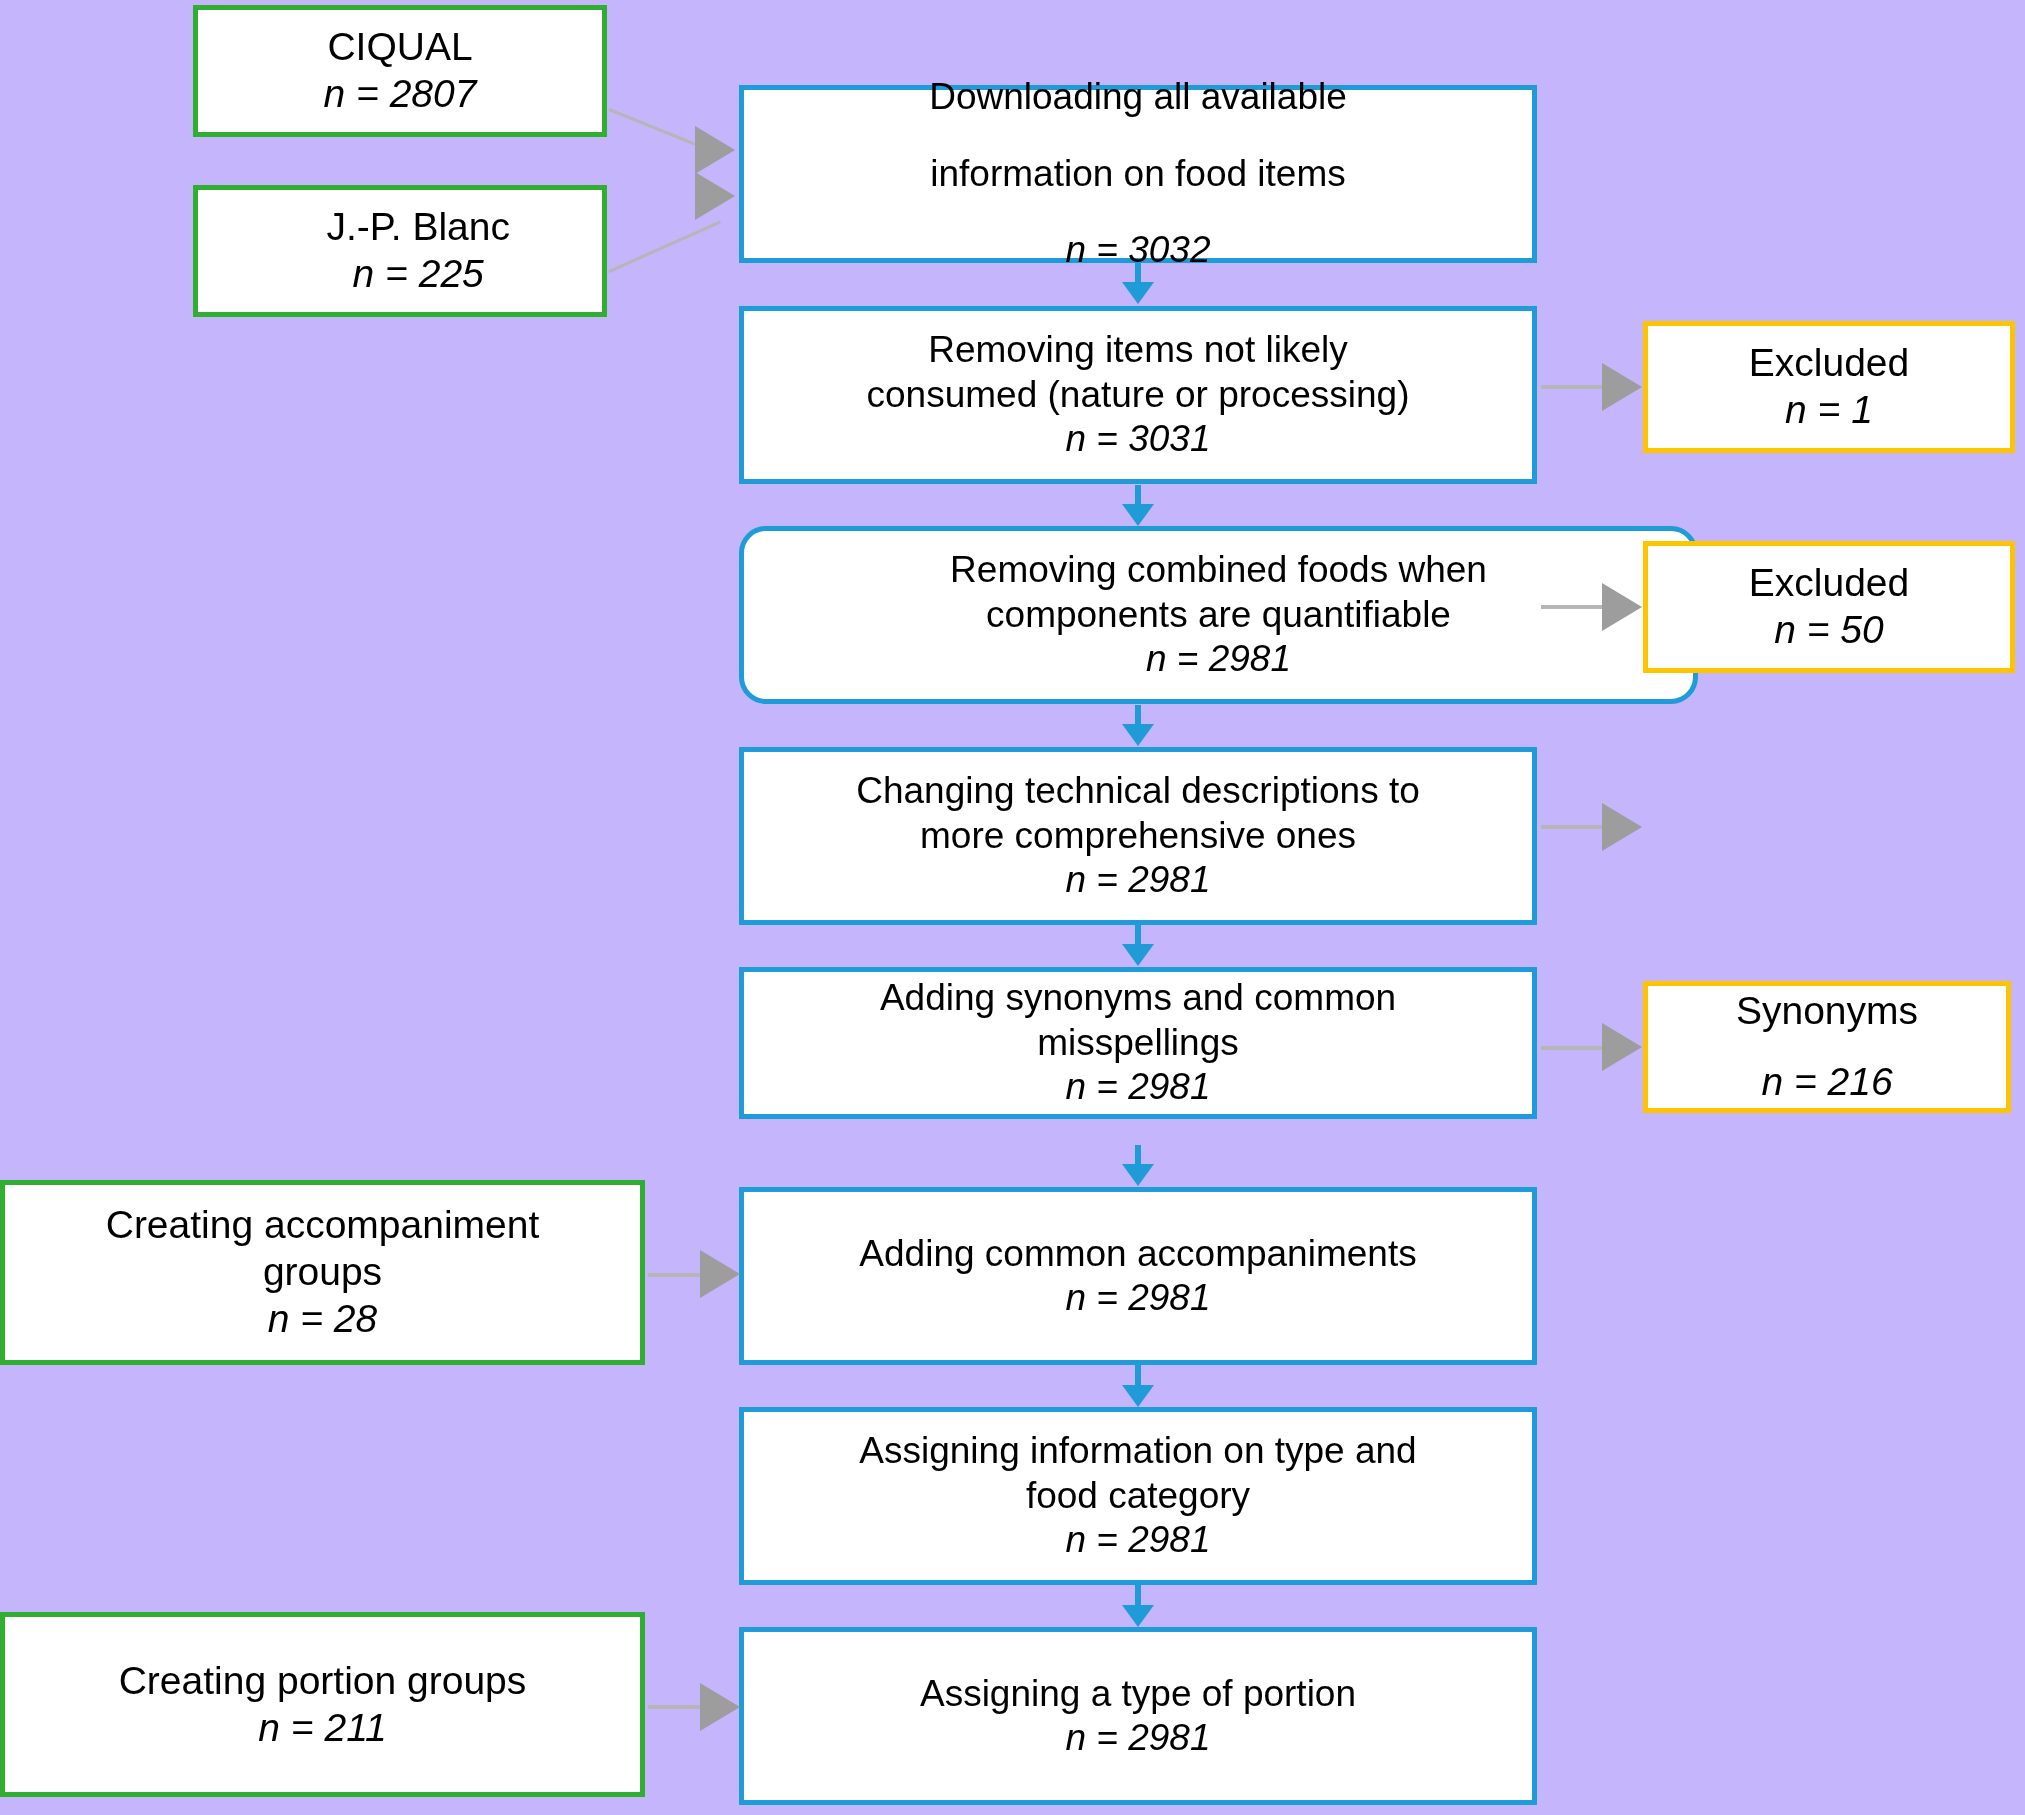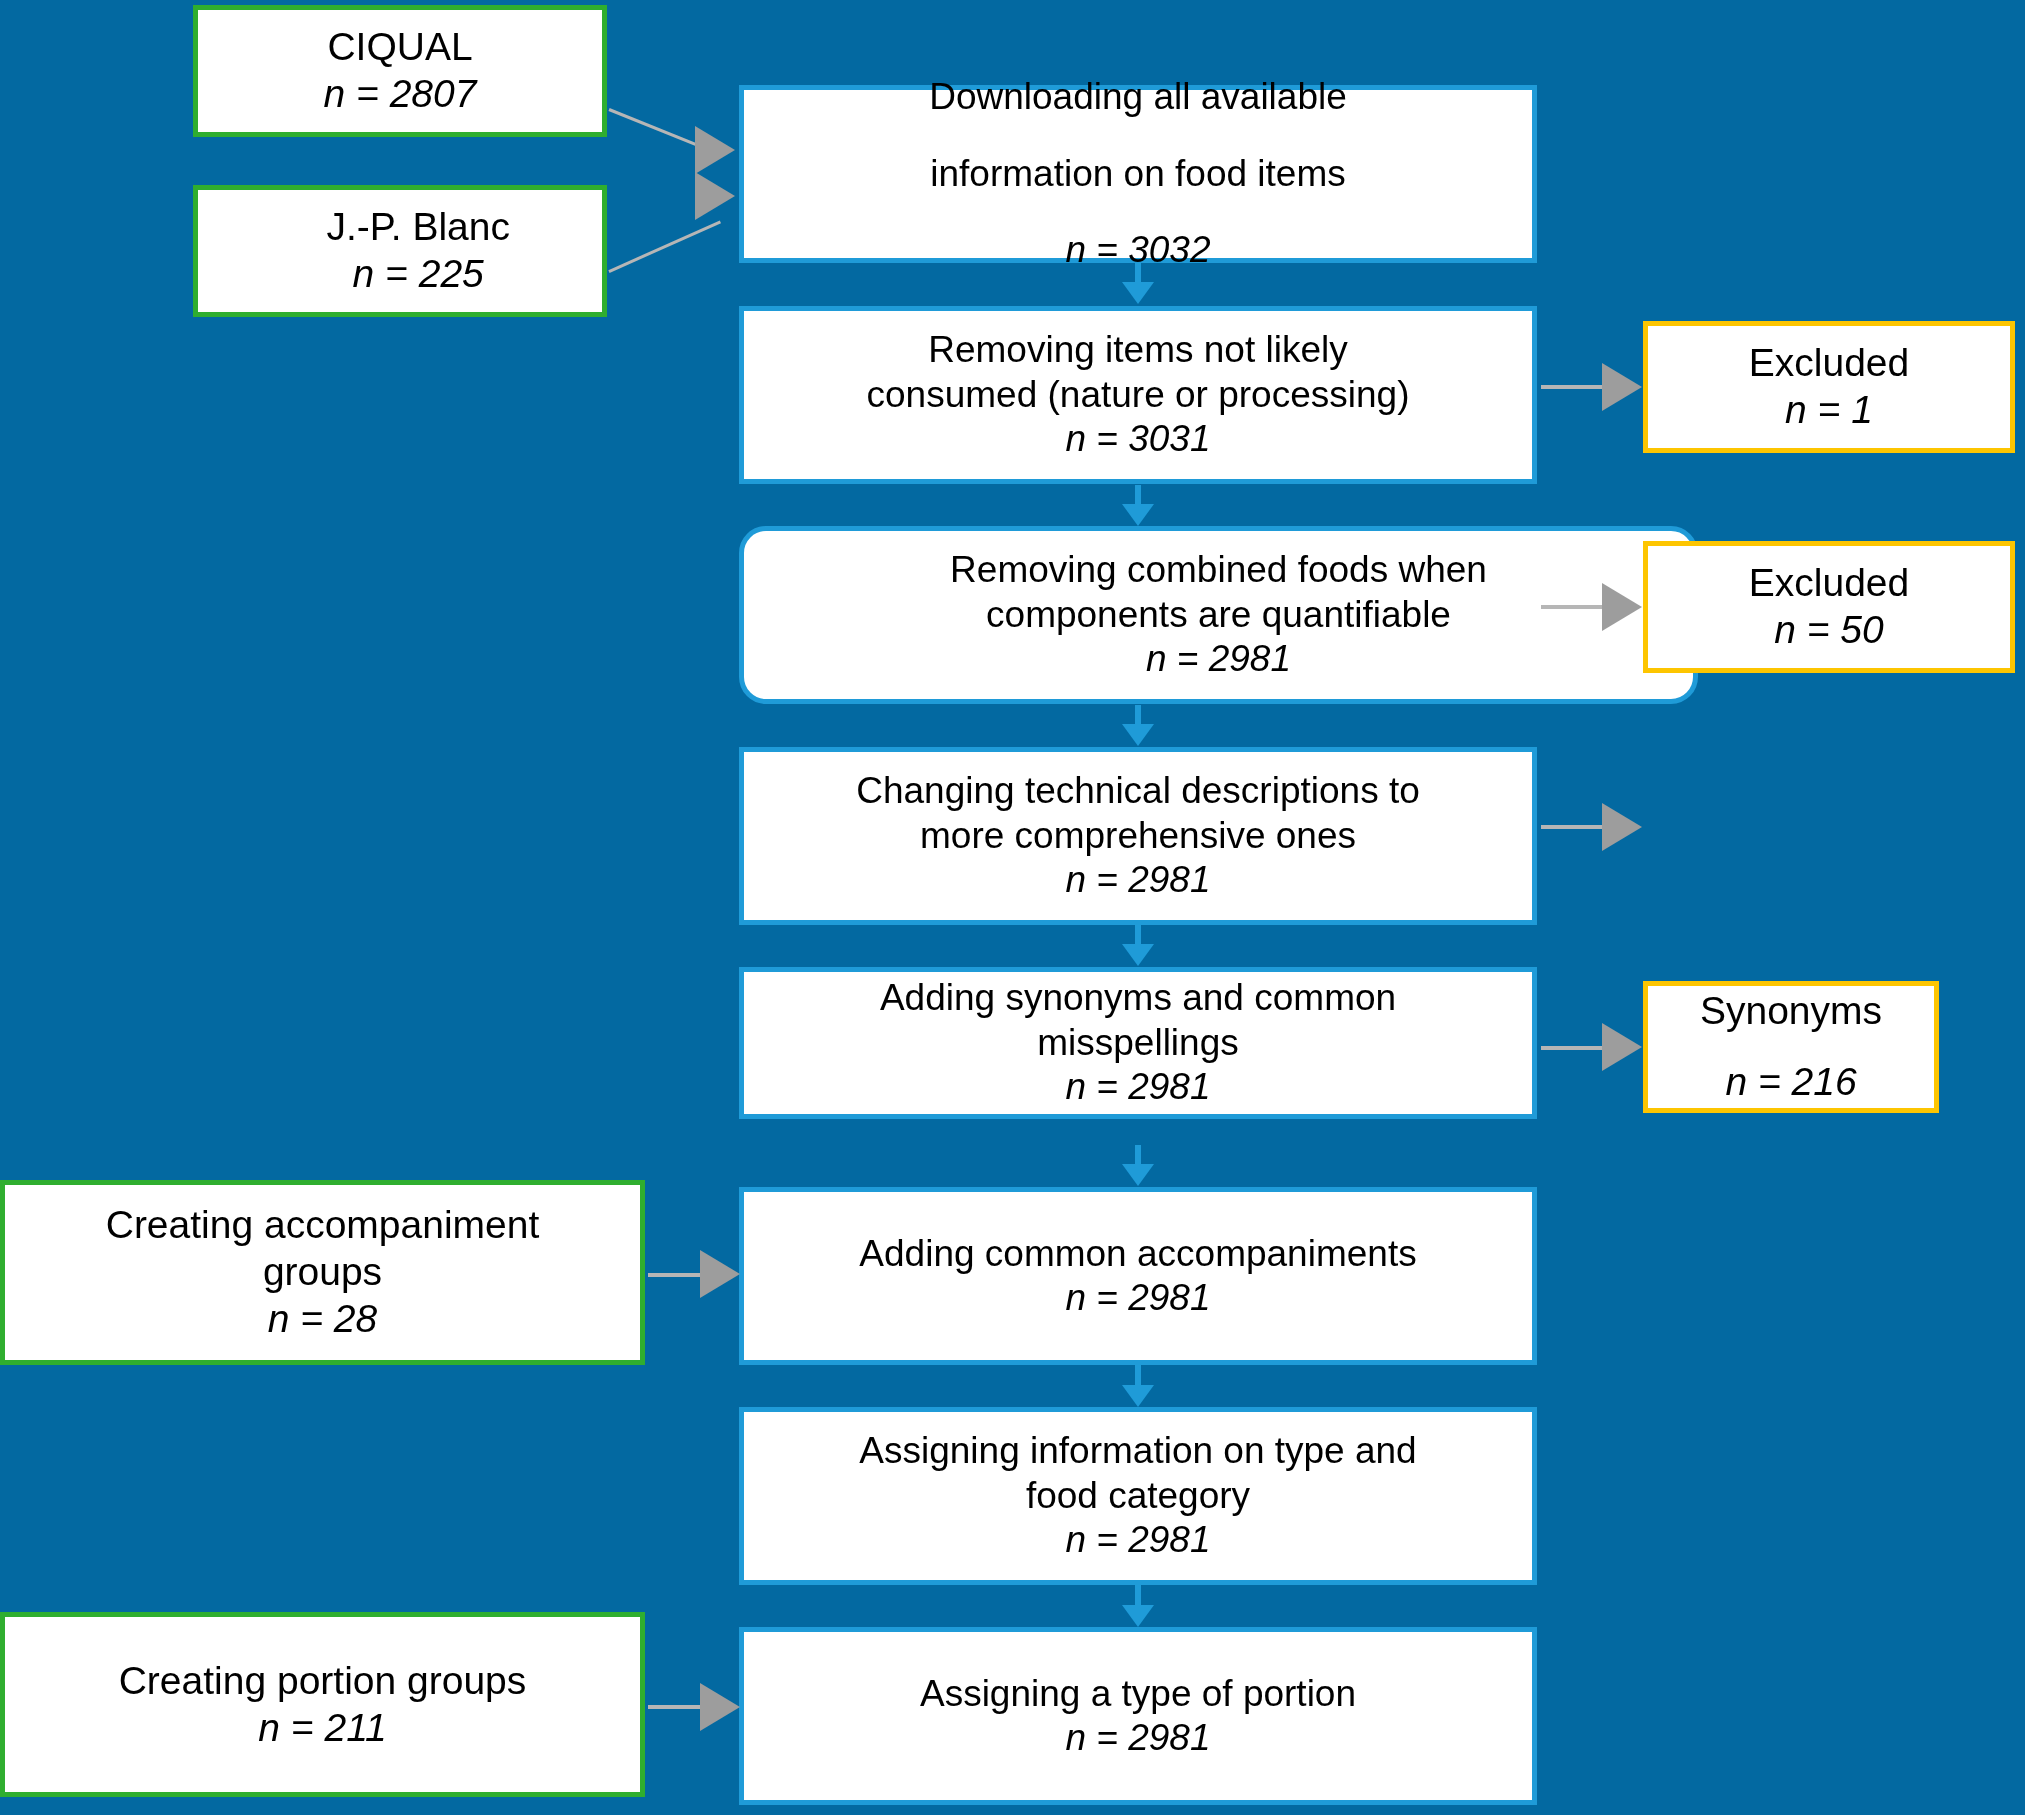--- a/index.html
+++ b/index.html
@@ -7,21 +7,21 @@
     padding: 0;
     background: #ffffff;
   }
   body {
     font-family: "Liberation Sans", sans-serif;
   }
   #canvas {
     position: relative;
     width: 2025px;
     height: 1815px;
-    background: #0369a1;
+    background: #c4b5fd;
     overflow: hidden;
     text-decoration: underline;
   }
 
   
   .node {
     position: absolute;
     box-sizing: border-box;
     background: #ffffff;
     display: flex;
@@ -166,21 +166,21 @@
     <span class="ln">Excluded</span>
     <span class="nval"><i>n = 1</i></span>
   </div>
 
   <div class="node node-yellow fs-big" style="left:1643px; top:541px; width:372px; height:132px;">
     <span class="ln">Excluded</span>
     <span class="nval"><i>n = 50</i></span>
   </div>
 
 
-  <div class="node node-yellow fs-big" style="left:1643px; top:981px; width:296px; height:132px;gap:24px;">
+  <div class="node node-yellow fs-big" style="left:1643px; top:981px; width:368px; height:132px;gap:24px;">
     <span class="ln">Synonyms</span>
     <span class="nval"><i>n = 216</i></span>
   </div>
 
   <div class="vstem" style="left:1135px; top:263px; height:27px;"></div>
   <div class="vhead" style="left:1122px; top:282px;"></div>
 
   <div class="vstem" style="left:1135px; top:485px; height:27px;"></div>
   <div class="vhead" style="left:1122px; top:504px;"></div>
 

